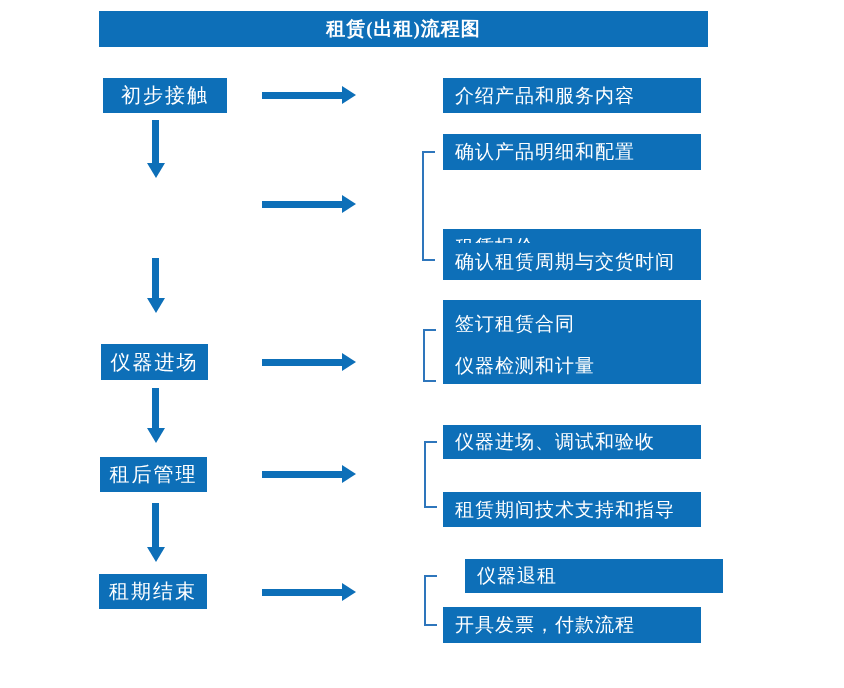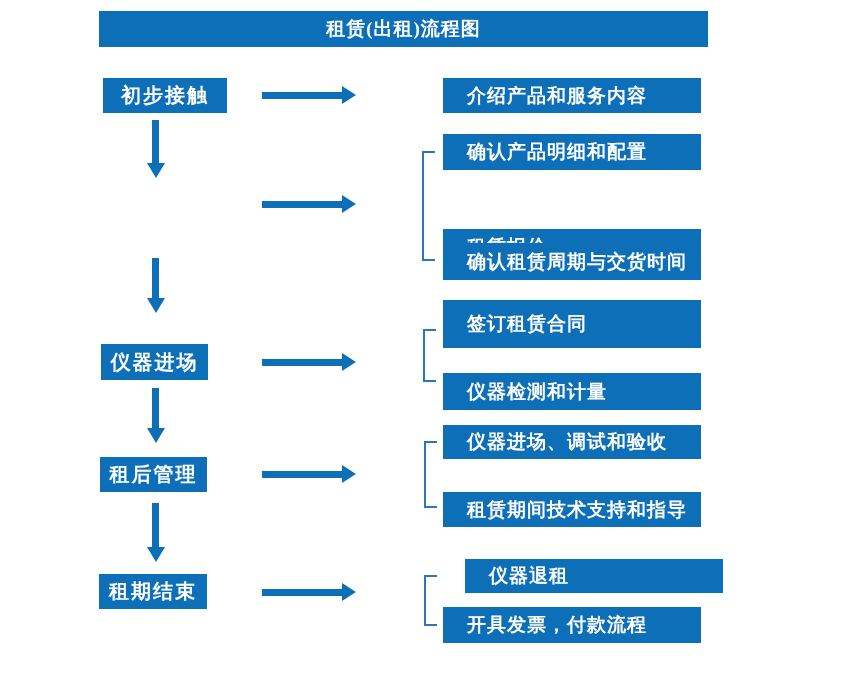--- a/index.html
+++ b/index.html
@@ -13,24 +13,24 @@
     font-family:"Liberation Serif","DejaVu Serif",serif;
     border-radius:23px;
   }
   .bar{
     position:absolute;background:var(--blue);color:var(--text);
     display:flex;align-items:center;justify-content:center;
     font-weight:bold;font-size:19px;letter-spacing:1px;
   }
   .box{
     position:absolute;background:var(--blue);color:var(--text);
-    display:flex;align-items:center;font-weight:bold;box-sizing:border-box;
+    display:flex;align-items:center;font-weight:normal;box-sizing:border-box;
   }
   .stage{justify-content:center;font-size:20px;letter-spacing:2px;}
-  .output{padding-left:24px;font-size:19px;letter-spacing:1px;justify-content:flex-start;}
+  .output{padding-left:12px;font-size:19px;letter-spacing:1px;justify-content:flex-start;}
   .arrow-right{position:absolute;width:80px;height:7px;background:var(--blue);}
   .arrow-right::after{
     content:"";position:absolute;left:80px;top:-6px;width:0;height:0;
     border-left:14px solid var(--blue);
     border-top:9px solid transparent;border-bottom:9px solid transparent;
   }
   .arrow-down{position:absolute;width:7px;background:var(--blue);}
   .arrow-down::after{
     content:"";position:absolute;top:100%;left:-5px;width:0;height:0;
     border-top:15px solid var(--blue);
@@ -71,21 +71,21 @@
   <div class="bracket" style="left:424px;top:441px;height:67px;"></div>
   <div class="bracket" style="left:424px;top:575px;height:51px;"></div>
 
   <div class="box output" style="left:443px;top:78px;width:258px;height:35px;">介绍产品和服务内容</div>
 
   <div class="box output" style="left:443px;top:134px;width:258px;height:36px;">确认产品明细和配置</div>
   <div class="box output" style="left:443px;top:187px;width:258px;height:36px;margin-top:42px;">租赁报价</div>
   <div class="box output" style="left:443px;top:243px;width:258px;height:37px;">确认租赁周期与交货时间</div>
 
   <div class="box output" style="left:443px;top:300px;width:258px;height:48px;">签订租赁合同</div>
-  <div class="box output" style="left:443px;top:373px;width:258px;height:37px;">仪器检测和计量</div>
+  <div class="box output" style="left:443px;top:347px;width:258px;height:37px;">仪器检测和计量</div>
 
   <div class="box output" style="left:443px;top:425px;width:258px;height:34px;">仪器进场、调试和验收</div>
   <div class="box output" style="left:443px;top:492px;width:258px;height:35px;">租赁期间技术支持和指导</div>
 
   <div class="box output" style="left:465px;top:559px;width:258px;height:34px;">仪器退租</div>
   <div class="box output" style="left:443px;top:607px;width:258px;height:36px;">开具发票，付款流程</div>
 
 </div>
 
 </body></html>

